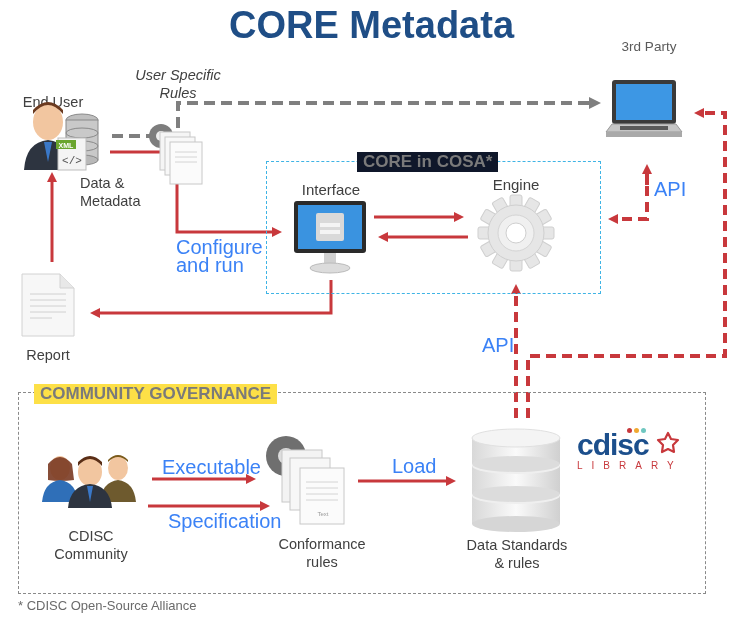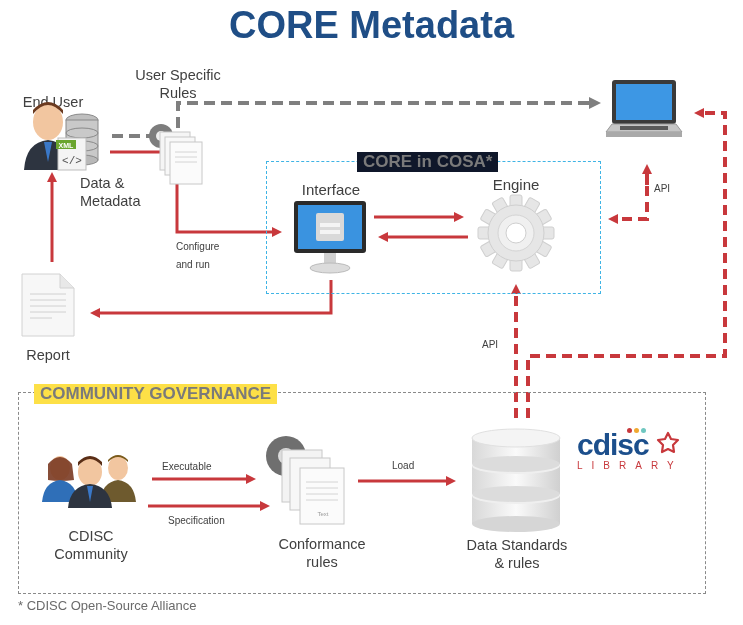--- a/index.html
+++ b/index.html
@@ -2,21 +2,21 @@
 <html><head>
 <meta charset="utf-8">
 <style>
   html, body { margin: 0; padding: 0; background: #ffffff; }
   body { width: 743px; height: 625px; position: relative; overflow: hidden;
          font-family: "Liberation Sans", sans-serif; color: #3f3f3f; }
   .abs { position: absolute; }
   .title { left: 0; width: 743px; top: 4px; text-align: center; font-size: 38px; font-weight: bold; color: #1f4e86; }
   .lbl { font-size: 14.5px; color: #404040; text-align: center; line-height: 18px; }
   .lbl-grey { color: #5a5a5a; }
-  .red-lbl { font-size: 10px; color: #404040; line-height: 18px; }
+  .red-lbl { font-size: 20px; color: #3b82f6; line-height: 18px; }
   .section-title { font-size: 17px; font-weight: bold; color: #7a7a7a; }
   .cosa-box { border: 1.5px dashed #3fb4e5; }
   .gov-box { border: 1.5px dashed #8a8a8a; }
   svg { overflow: visible; }
   .logo-word { font-size: 30px; font-weight: bold; color: #1c4f8c; letter-spacing: -1px; }
   .logo-sub { font-size: 10px; letter-spacing: 9px; color: #c8383c; }
   .footnote { font-size: 13px; color: #6a6a6a; }
 </style>
 </head>
 <body>
@@ -84,21 +84,21 @@
     <rect x="34" y="40" width="20" height="9" fill="#6aa52e"></rect>
     <text x="44" y="47.5" font-size="7" fill="#fff" text-anchor="middle" font-family="Liberation Sans, sans-serif" font-weight="bold">XML</text>
     <text x="50" y="64" font-size="11" fill="#555" text-anchor="middle" font-family="Liberation Mono, monospace">&lt;/&gt;</text>
   </g>
 </svg>
 <div class="abs lbl" style="left:80px;top:174px;text-align:left;">
   <div>Data &amp;</div>
   <div>Metadata</div>
 </div>
 
-<div class="abs lbl" style="left:118px;top:66px;width:120px;">
+<div class="abs lbl" style="left:118px;top:66px;width:120px;font-style:italic;">
   <div>User Specific</div>
   <div>Rules</div>
 </div>
 <svg class="abs" style="left:144px;top:120px;width:64px;height:66px;">
   <g>
     <circle cx="17" cy="16" r="12" fill="#7d7d7d"></circle>
     <circle cx="17" cy="16" r="5" fill="#eee"></circle>
   </g>
   <rect x="16" y="12" width="30" height="38" fill="#f5f5f5" stroke="#c8c8c8"></rect>
   <rect x="21" y="17" width="30" height="38" fill="#f8f8f8" stroke="#c8c8c8"></rect>
@@ -141,20 +141,21 @@
       <rect x="-6" y="-38" width="12" height="14" rx="2" transform="rotate(300)"></rect>
       <rect x="-6" y="-38" width="12" height="14" rx="2" transform="rotate(330)"></rect>
       <circle r="28"></circle>
     </g>
     <circle r="18" fill="#f0f0f0" stroke="#d4d4d4"></circle>
     <circle r="10" fill="#ffffff" stroke="#cfcfcf"></circle>
   </g>
 </svg>
 
 <div class="abs lbl lbl-grey" style="left:594px;top:38px;width:110px;font-size:13.5px;">
+  <div>3rd Party</div>
 </div>
 <svg class="abs" style="left:606px;top:80px;width:78px;height:72px;">
   <rect x="6" y="0" width="64" height="44" rx="3" fill="#3a3a3a"></rect>
   <rect x="10" y="4" width="56" height="36" fill="#3d97e4"></rect>
   <path d="M0,52 L6,44 L70,44 L76,52 z" fill="#c6c6c6" stroke="#9a9a9a"></path>
   <rect x="14" y="46" width="48" height="4" fill="#5a5a5a"></rect>
   <rect x="0" y="52" width="76" height="5" fill="#a9a9a9"></rect>
 </svg>
 <div class="abs red-lbl" style="left:654px;top:180px;">API</div>
 

